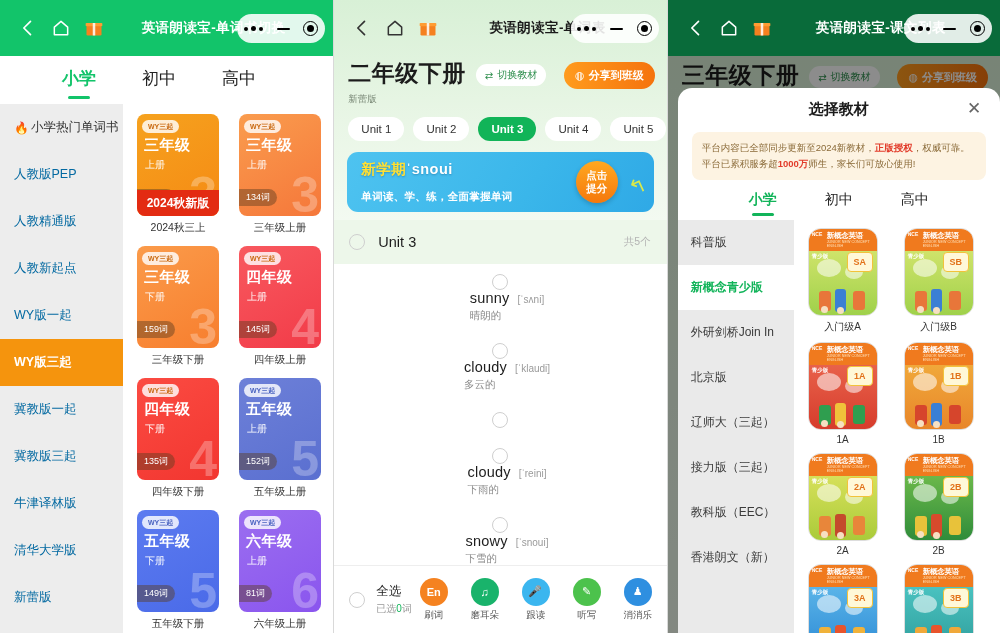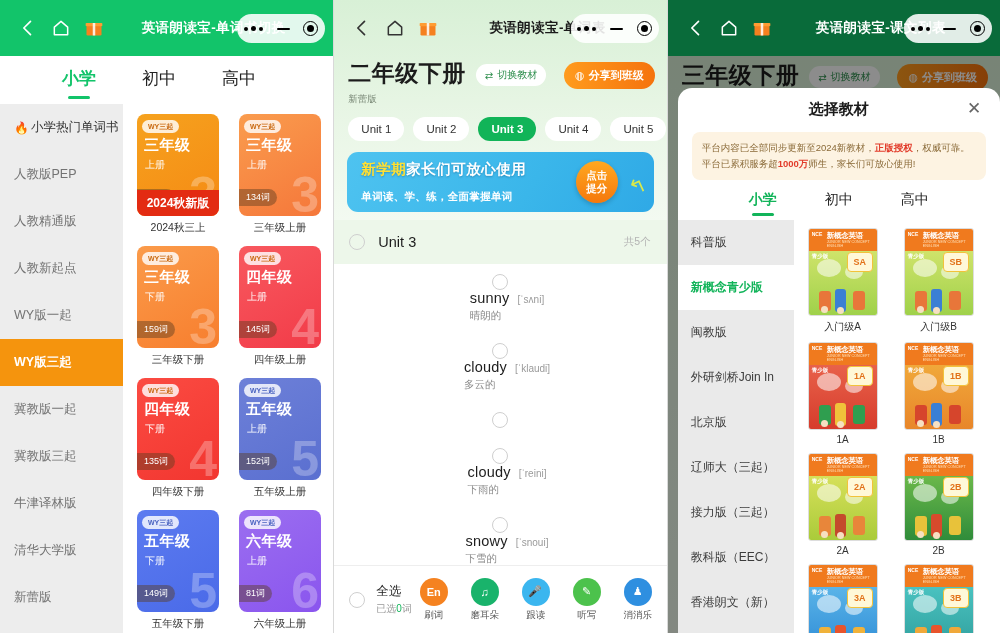--- a/index.html
+++ b/index.html
@@ -32,21 +32,21 @@
   .cap-circ::after { content: ""; position: absolute; inset: 3px; background: #000; border-radius: 50%; }
 
   
   #p1 .nav-wrap { background: #12c46a; height: 56px; }
   .p1-tabs { height: 48px; display: flex; align-items: center; gap: 46px; padding-left: 62px; background: #fff; }
   .p1-tab { font-size: 17px; color: #222; position: relative; padding-bottom: 3px; }
   .p1-tab.active { color: #12c46a; font-weight: 600; }
   .p1-tab.active::after { content: ""; position: absolute; left: 50%; transform: translateX(-50%); bottom: -6px; width: 22px; height: 3px; border-radius: 2px; background: #12c46a; }
   .p1-body { display: flex; height: 529px; }
   .p1-side { width: 123px; background: #ededed; overflow: hidden; flex: none; }
-  .p1-side-item { height: 47px; display: flex; align-items: center; padding-left: 14px; font-size: 12.5px; color: #737373; white-space: nowrap; }
+  .p1-side-item { height: 47px; display: flex; align-items: center; padding-left: 14px; font-size: 12.5px; color: #0369a1; white-space: nowrap; }
   .p1-side-item.hot { color: #333; }
   .p1-side-item.sel { background: #f5940d; color: #fff; font-weight: 600; }
   .flame { color: #ff4d2d; margin-right: 2px; font-size: 12px; }
   .p1-grid { flex: 1; background: #fff; padding: 10px 0 0 14px; display: flex; flex-wrap: wrap; align-content: flex-start; gap: 0 20px; overflow: hidden; }
   .bk { width: 82px; margin-bottom: 11px; }
   .bk-cover { width: 82px; height: 102px; border-radius: 8px; position: relative; overflow: hidden; }
   .bk-tag { position: absolute; left: 5px; top: 6px; background: rgba(255,255,255,.82); color: #c96a12; font-size: 7px; border-radius: 7px; padding: 1.5px 6px; font-weight: 700; }
   .bk-tag.lt { color: #4a63c0; }
   .bk-grade { position: absolute; left: 7px; top: 22px; color: #fff; font-size: 15px; font-weight: 800; letter-spacing: .5px; }
   .bk-vol { position: absolute; left: 8px; top: 44px; color: rgba(255,255,255,.95); font-size: 10px; }
@@ -105,21 +105,21 @@
   .m-tabs { height: 40px; display: flex; align-items: center; justify-content: center; gap: 48px; }
   .m-tab { font-size: 14px; color: #222; position: relative; }
   .m-tab.active { color: #12b45a; font-weight: 600; }
   .m-tab.active::after { content: ""; position: absolute; left: 50%; transform: translateX(-50%); bottom: -7px; width: 22px; height: 3px; border-radius: 2px; background: #12b45a; }
   .m-body { display: flex; height: 100%; }
   .m-side { width: 116px; background: #eaeaea; flex: none; overflow: hidden; }
   .m-side-item { height: 45px; display: flex; align-items: center; padding-left: 13px; font-size: 12px; color: #3c3c3c; white-space: nowrap; }
   .m-side-item.sel { background: #fff; color: #12b45a; font-weight: 600; }
   .m-grid { flex: 1; background: #fff; padding: 8px 0 0 14px; display: flex; flex-wrap: wrap; gap: 0 26px; align-content: flex-start; overflow: hidden; }
   .ncbk { width: 70px; margin-bottom: 8px; }
-  .ncbk-cover { width: 70px; height: 88px; border-radius: 3px; position: relative; overflow: hidden; border: 1px solid #ddd; }
+  .ncbk-cover { width: 70px; height: 88px; border-radius: 13px; position: relative; overflow: hidden; border: 1px solid #ddd; }
   .nc-top { position: absolute; left: 0; right: 0; top: 0; height: 22px; background: #f07a1e; }
   .nc-t1 { position: absolute; left: 3px; top: 2px; font-size: 5px; color: #fff; font-weight: 700; }
   .nc-t2 { position: absolute; left: 18px; top: 1.5px; font-size: 7.5px; color: #fff; font-weight: 800; letter-spacing: -.2px; }
   .nc-t3 { position: absolute; left: 18px; top: 11px; font-size: 3.6px; color: #ffe3bd; letter-spacing: .1px; }
   .nc-t4 { position: absolute; left: 3px; top: 24px; font-size: 5.5px; color: #fff; font-weight: 700; }
   .nc-badge { position: absolute; right: 4px; top: 23px; width: 26px; height: 20px; border-radius: 4px; background: #fff8d8; border: 1px solid #f2c23a; display: flex; align-items: center; justify-content: center; font-size: 9px; font-weight: 800; color: #e2721a; }
   .nc-scene { position: absolute; left: 0; right: 0; bottom: 0; top: 22px; }
   .nc-bub { position: absolute; border-radius: 50%; background: rgba(255,255,255,.55); }
   .fig { position: absolute; border-radius: 3px; }
   .ncbk-label { text-align: center; font-size: 10px; color: #333; margin-top: 4px; }
@@ -340,21 +340,21 @@
       </div>
       <div class="p2-units" id="p2units">
           <div class="unit-chip">Unit 1</div>
           <div class="unit-chip">Unit 2</div>
           <div class="unit-chip active">Unit 3</div>
           <div class="unit-chip">Unit 4</div>
           <div class="unit-chip">Unit 5</div>
         </div>
       <div class="p2-banner">
         <div class="ban-l1">
-          <em>新学期</em><span>家长们可放心使用</span>
+          <em>新学期</em><span>ˈsnoui</span>
         </div>
         <div class="ban-l2">单词读、学、练，全面掌握单词</div>
         <div class="ban-btn">
           <span>点击</span>
           <span>提分</span>
         </div>
         <div class="ban-arrow">↰</div>
       </div>
     </div>
     <div class="unit-row">
@@ -510,23 +510,20 @@
       </div>
       <div class="m-body">
         <div class="m-side" id="p3side">
             <div class="m-side-item">
               <span>科普版</span>
             </div>
             <div class="m-side-item sel">
               <span>新概念青少版</span>
             </div>
             <div class="m-side-item">
-              <span>闽教版</span>
-            </div>
-            <div class="m-side-item">
               <span>外研剑桥Join In</span>
             </div>
             <div class="m-side-item">
               <span>北京版</span>
             </div>
             <div class="m-side-item">
               <span>辽师大（三起）</span>
             </div>
             <div class="m-side-item">
               <span>接力版（三起）</span>

